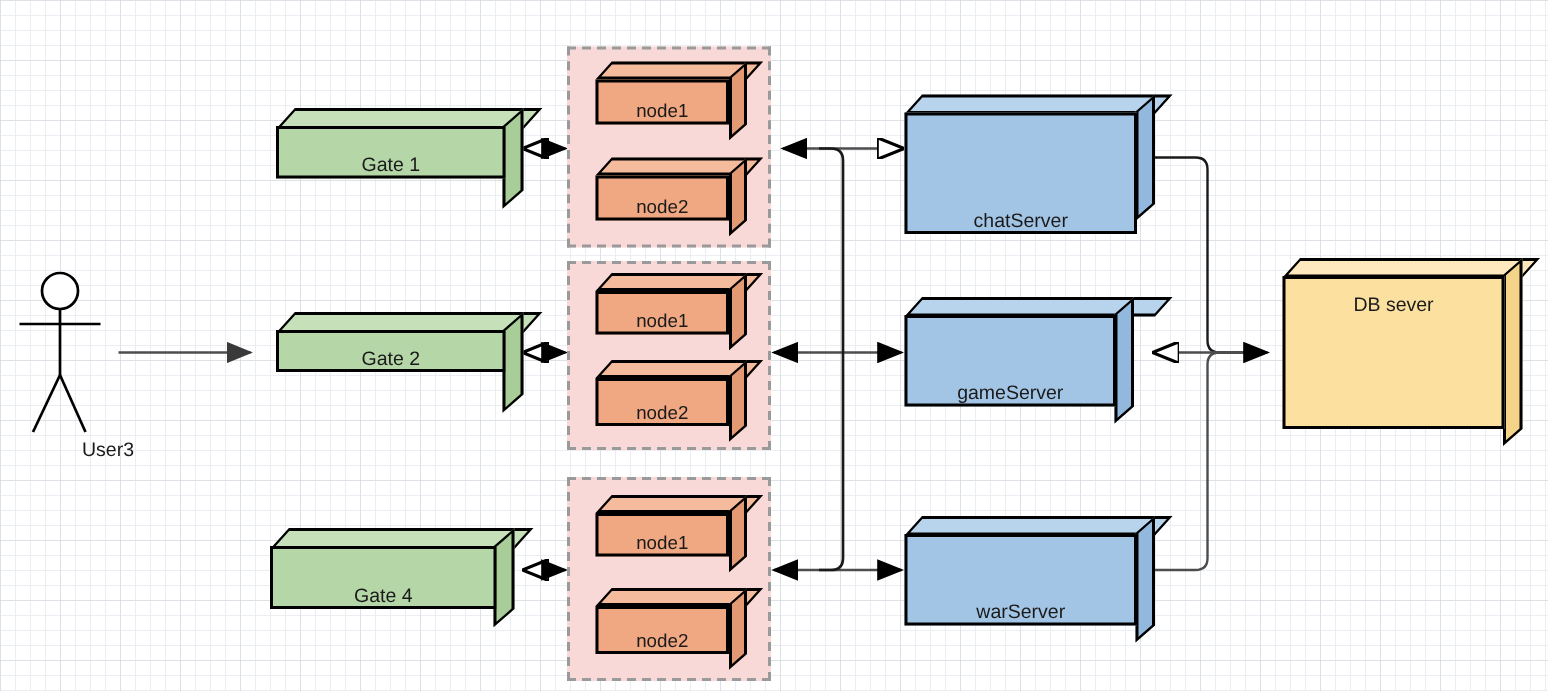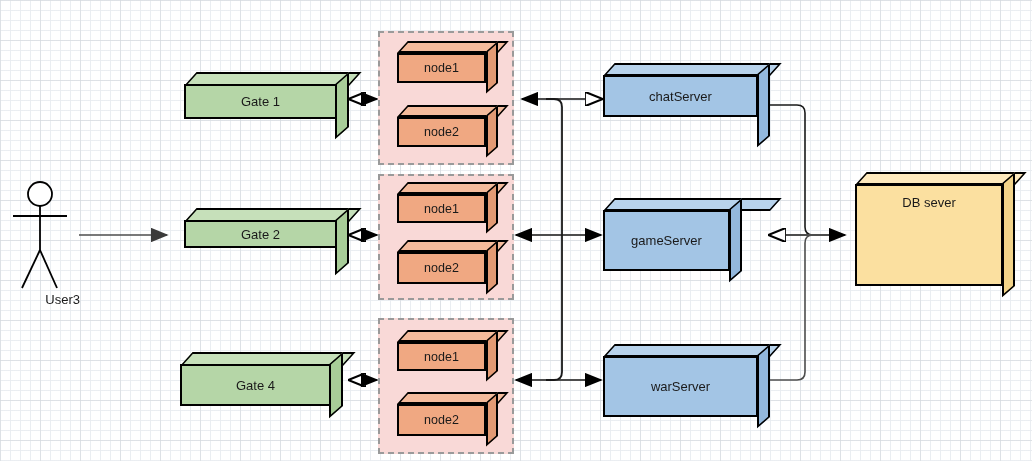--- a/index.html
+++ b/index.html
@@ -34,21 +34,21 @@
   }
   .node3d .face {
     position: absolute;
     left: 0;
     top: 12px;
     right: 12px;
     bottom: 0;
     border: 2px solid #000000;
     box-sizing: border-box;
     display: flex;
-    align-items: center;
+    align-items: flex-end;
     justify-content: center;
     color: #1a1a1a;
     font-size: 13px;
     z-index: 2;
   }
   .node3d .topface,
   .node3d .sideface {
     position: absolute;
     border: 2px solid #000000;
     box-sizing: border-box;
@@ -108,22 +108,23 @@
     background: #ffffff;
     border: 2px solid #000000;
     box-sizing: border-box;
   }
 
   
   .actor-label {
     position: absolute;
     font-size: 13px;
     color: #1a1a1a;
-    text-align: right;
+    text-align: center;
     white-space: nowrap;
+    padding-left: 32px;
   }
 </style>
 </head>
 <body>
 
 <div id="canvas">
 
   <svg id="svg-layer" viewBox="0 0 1032 461">
     <defs>
       <marker id="arrowFilled" markerWidth="10" markerHeight="8" refX="9" refY="4" orient="auto">
@@ -238,29 +239,29 @@
     </div>
   </div>
   <div class="node3d nodebox" style="left:397px; top:392px; width:101px; height:44px;">
     <div class="topface" style="left:0px; top:0px; width:101px; height:12px; transform:skewX(-42deg); transform-origin:bottom left;"></div>
     <div class="sideface" style="right:0px; top:0px; width:12px; height:44px; transform:skewY(-41deg); transform-origin:top right;"></div>
     <div class="face">
       <span class="label-text">node2</span>
     </div>
   </div>
 
-  <div class="node3d server" style="left:603px; top:63px; width:167px; height:54px;">
+  <div class="node3d server" style="left:603px; top:63px; width:167px; height:93px;">
     <div class="topface" style="left:0px; top:0px; width:167px; height:13px; transform:skewX(-42deg); transform-origin:bottom left;"></div>
     <div class="sideface" style="right:0px; top:0px; width:13px; height:73px; transform:skewY(-41deg); transform-origin:top right;"></div>
     <div class="face">
       <span class="label-text">chatServer</span>
     </div>
   </div>
 
-  <div class="node3d server" style="left:603px; top:198px; width:139px; height:73px;">
+  <div class="node3d server" style="left:603px; top:198px; width:153px; height:73px;">
     <div class="topface" style="left:0px; top:0px; width:167px; height:13px; transform:skewX(-42deg); transform-origin:bottom left;"></div>
     <div class="sideface" style="right:0px; top:0px; width:13px; height:73px; transform:skewY(-41deg); transform-origin:top right;"></div>
     <div class="face">
       <span class="label-text">gameServer</span>
     </div>
   </div>
 
   <div class="node3d server" style="left:603px; top:344px; width:167px; height:73px;">
     <div class="topface" style="left:0px; top:0px; width:167px; height:13px; transform:skewX(-42deg); transform-origin:bottom left;"></div>
     <div class="sideface" style="right:0px; top:0px; width:13px; height:73px; transform:skewY(-41deg); transform-origin:top right;"></div>

